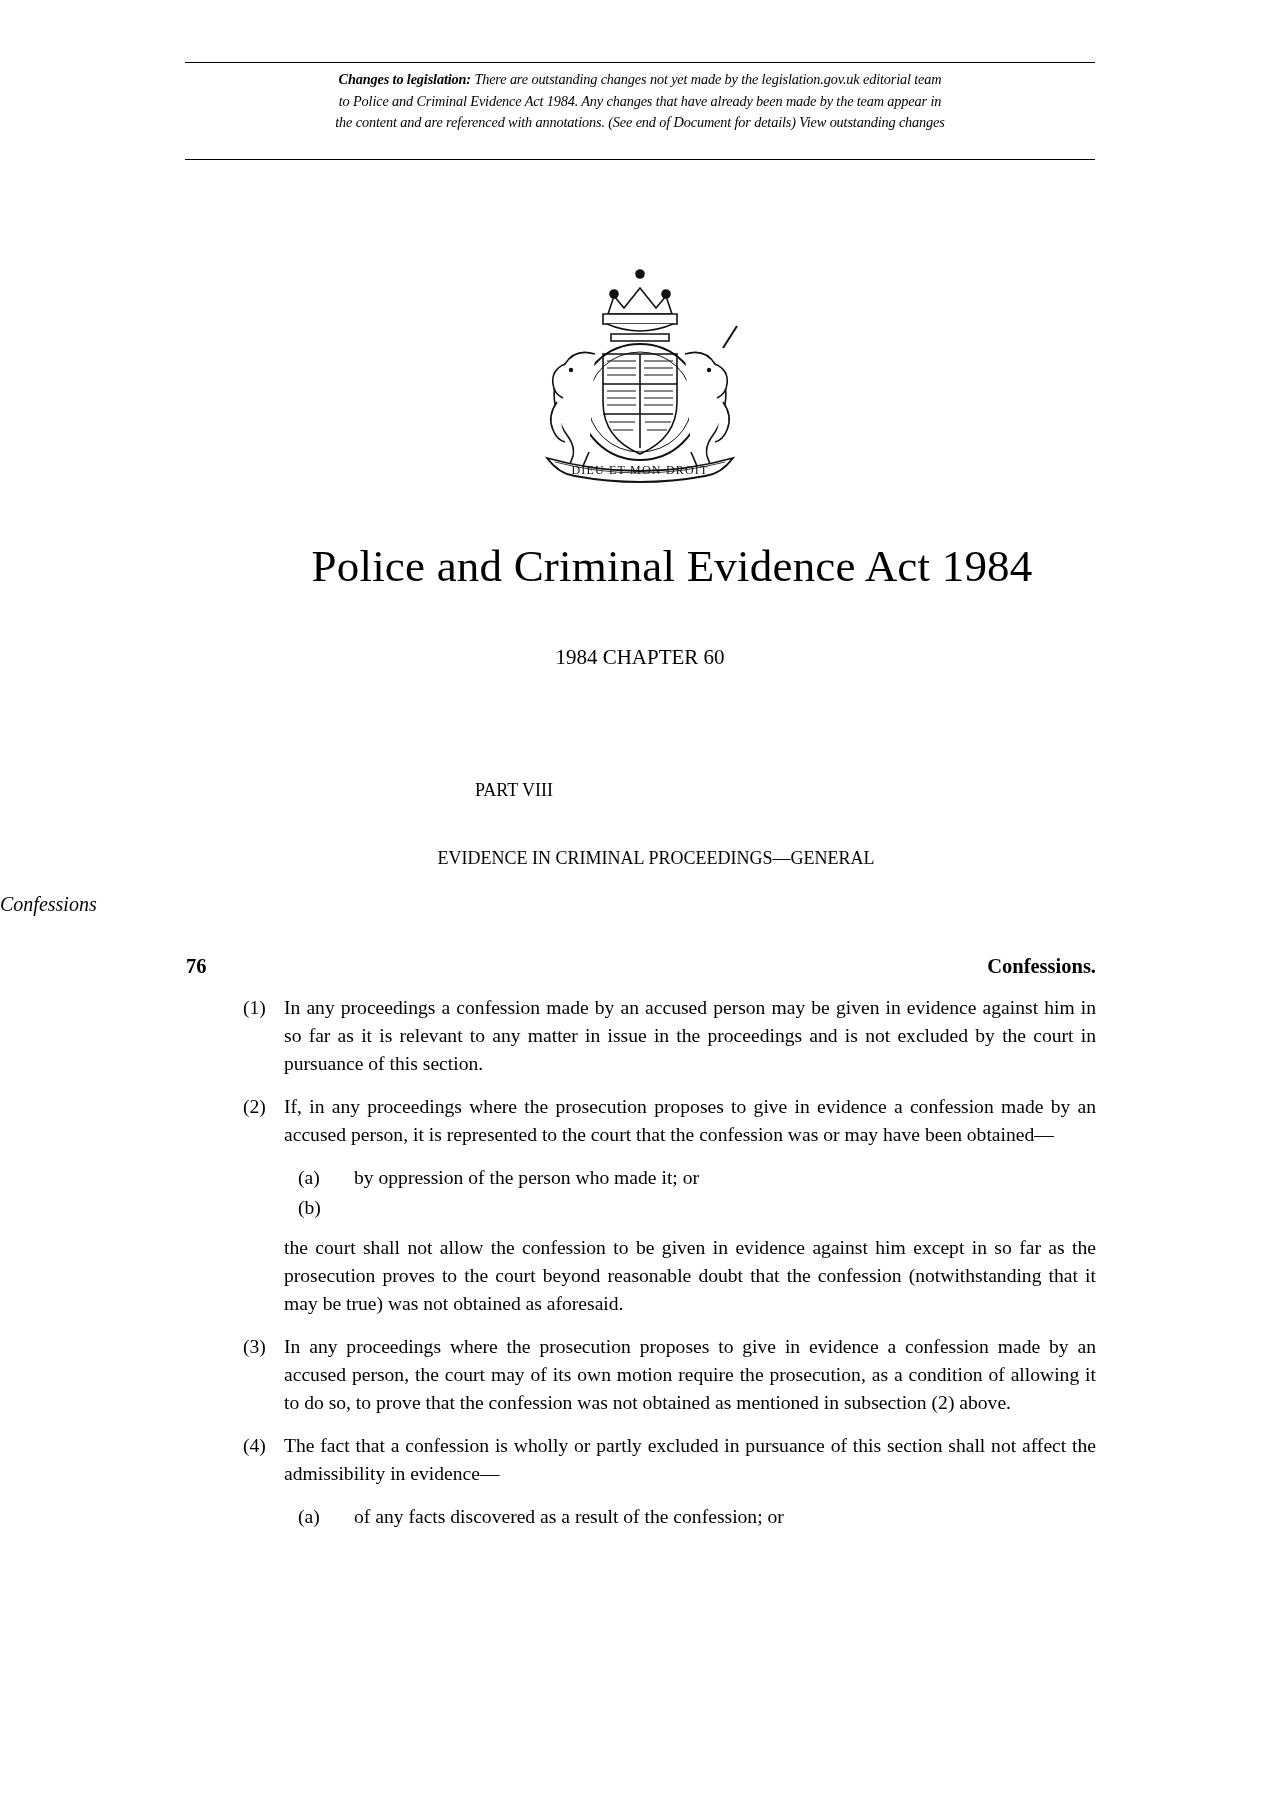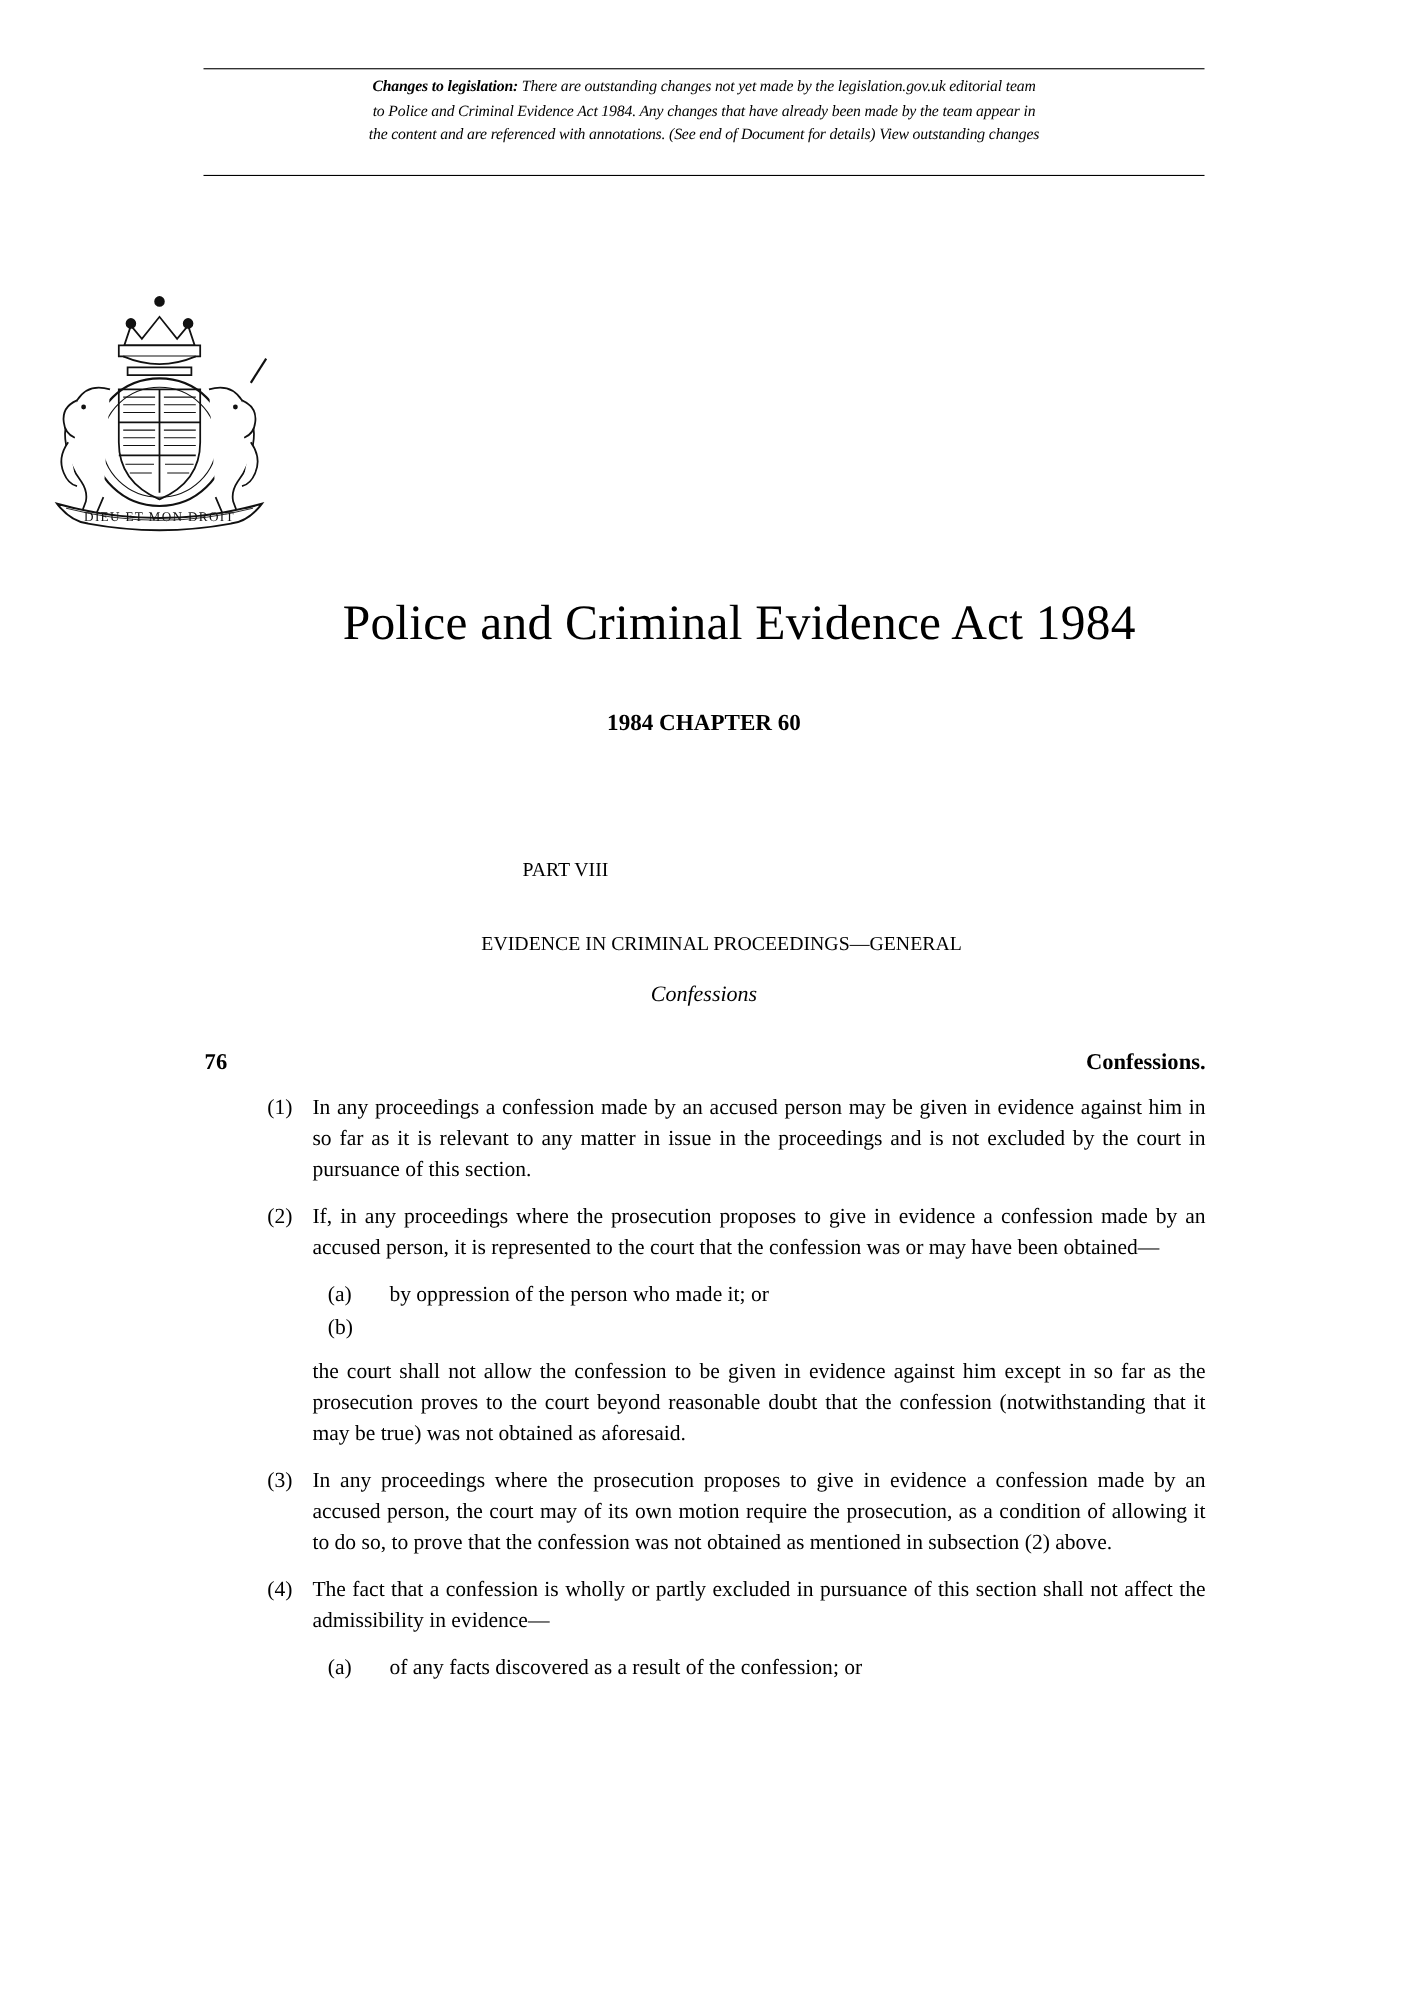--- a/index.html
+++ b/index.html
@@ -45,21 +45,21 @@
     font-weight: bold;
     font-style: italic;
   }
 
   
   .crest-wrap {
     position: absolute;
     left: 0;
     top: 262px;
     width: 1280px;
-    text-align: left;
+    text-align: center;
   }
   .crest {
     display: inline-block;
   }
 
   
   .doc-title {
     position: absolute;
     left: 0;
     top: 540px;
@@ -71,21 +71,21 @@
     margin: 0;
     padding-left: 32px;
   }
   .doc-chapter {
     position: absolute;
     left: 0;
     top: 645px;
     width: 1280px;
     text-align: center;
     font-size: 21px;
-    font-weight: bold;
+    font-weight: normal;
     margin: 0;
   }
 
   .part-title {
     position: absolute;
     left: 0;
     top: 780px;
     width: 1028px;
     text-align: center;
     font-size: 18px;
@@ -98,21 +98,21 @@
     width: 1280px;
     text-align: center;
     font-size: 18px;
     margin: 16px;
   }
   .crossheading {
     position: absolute;
     left: 0;
     top: 893px;
     width: 1280px;
-    text-align: center;
+    text-align: left;
     font-size: 20px;
     font-style: italic;
     margin: 0;
   }
 
   
   .body-block {
     position: absolute;
     left: 186px;
     top: 955px;

